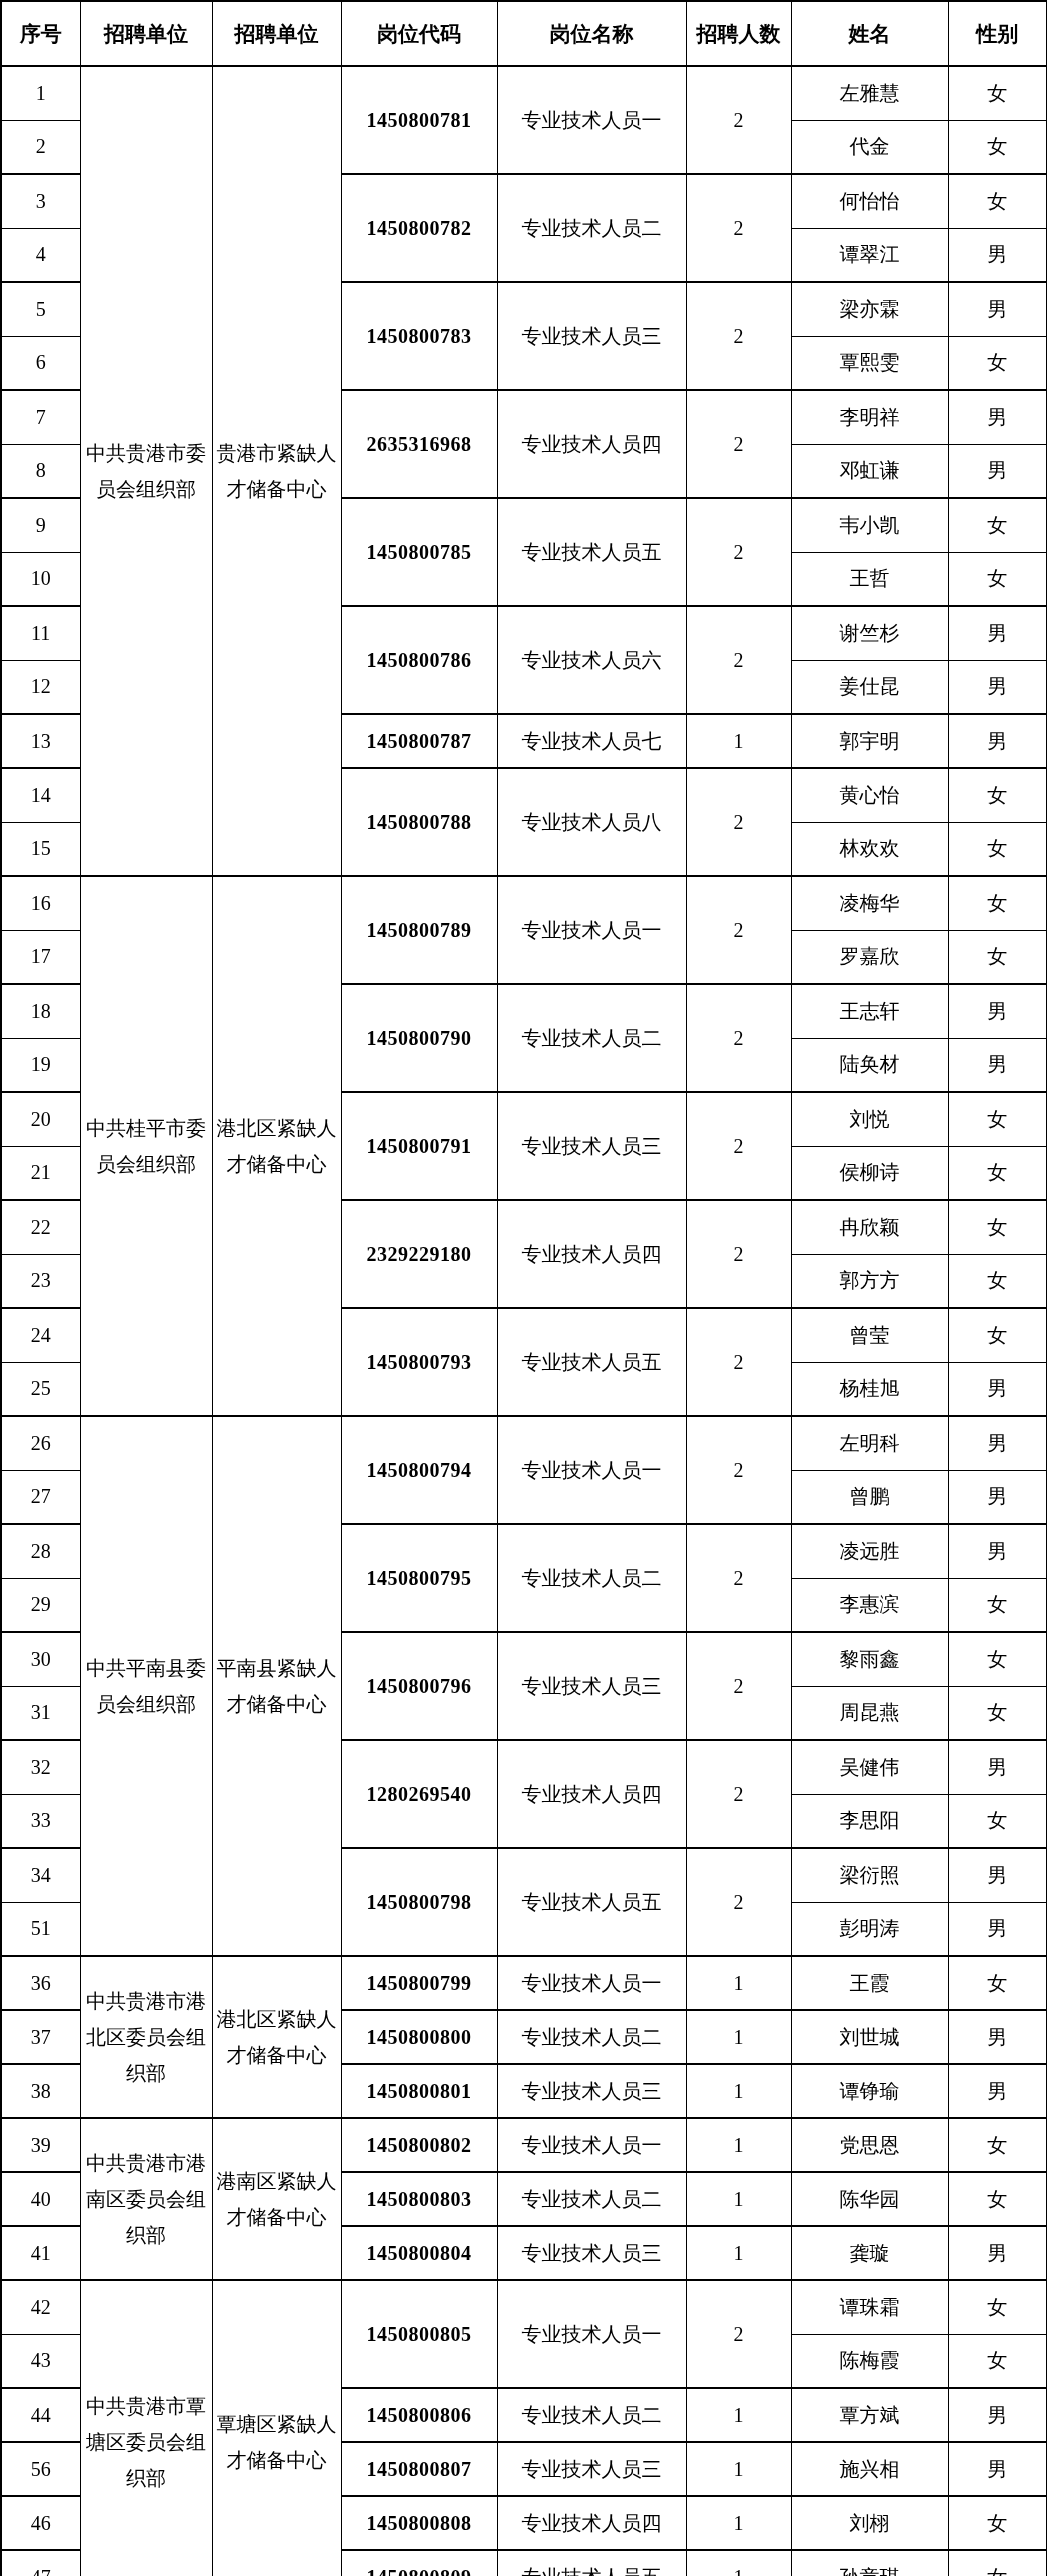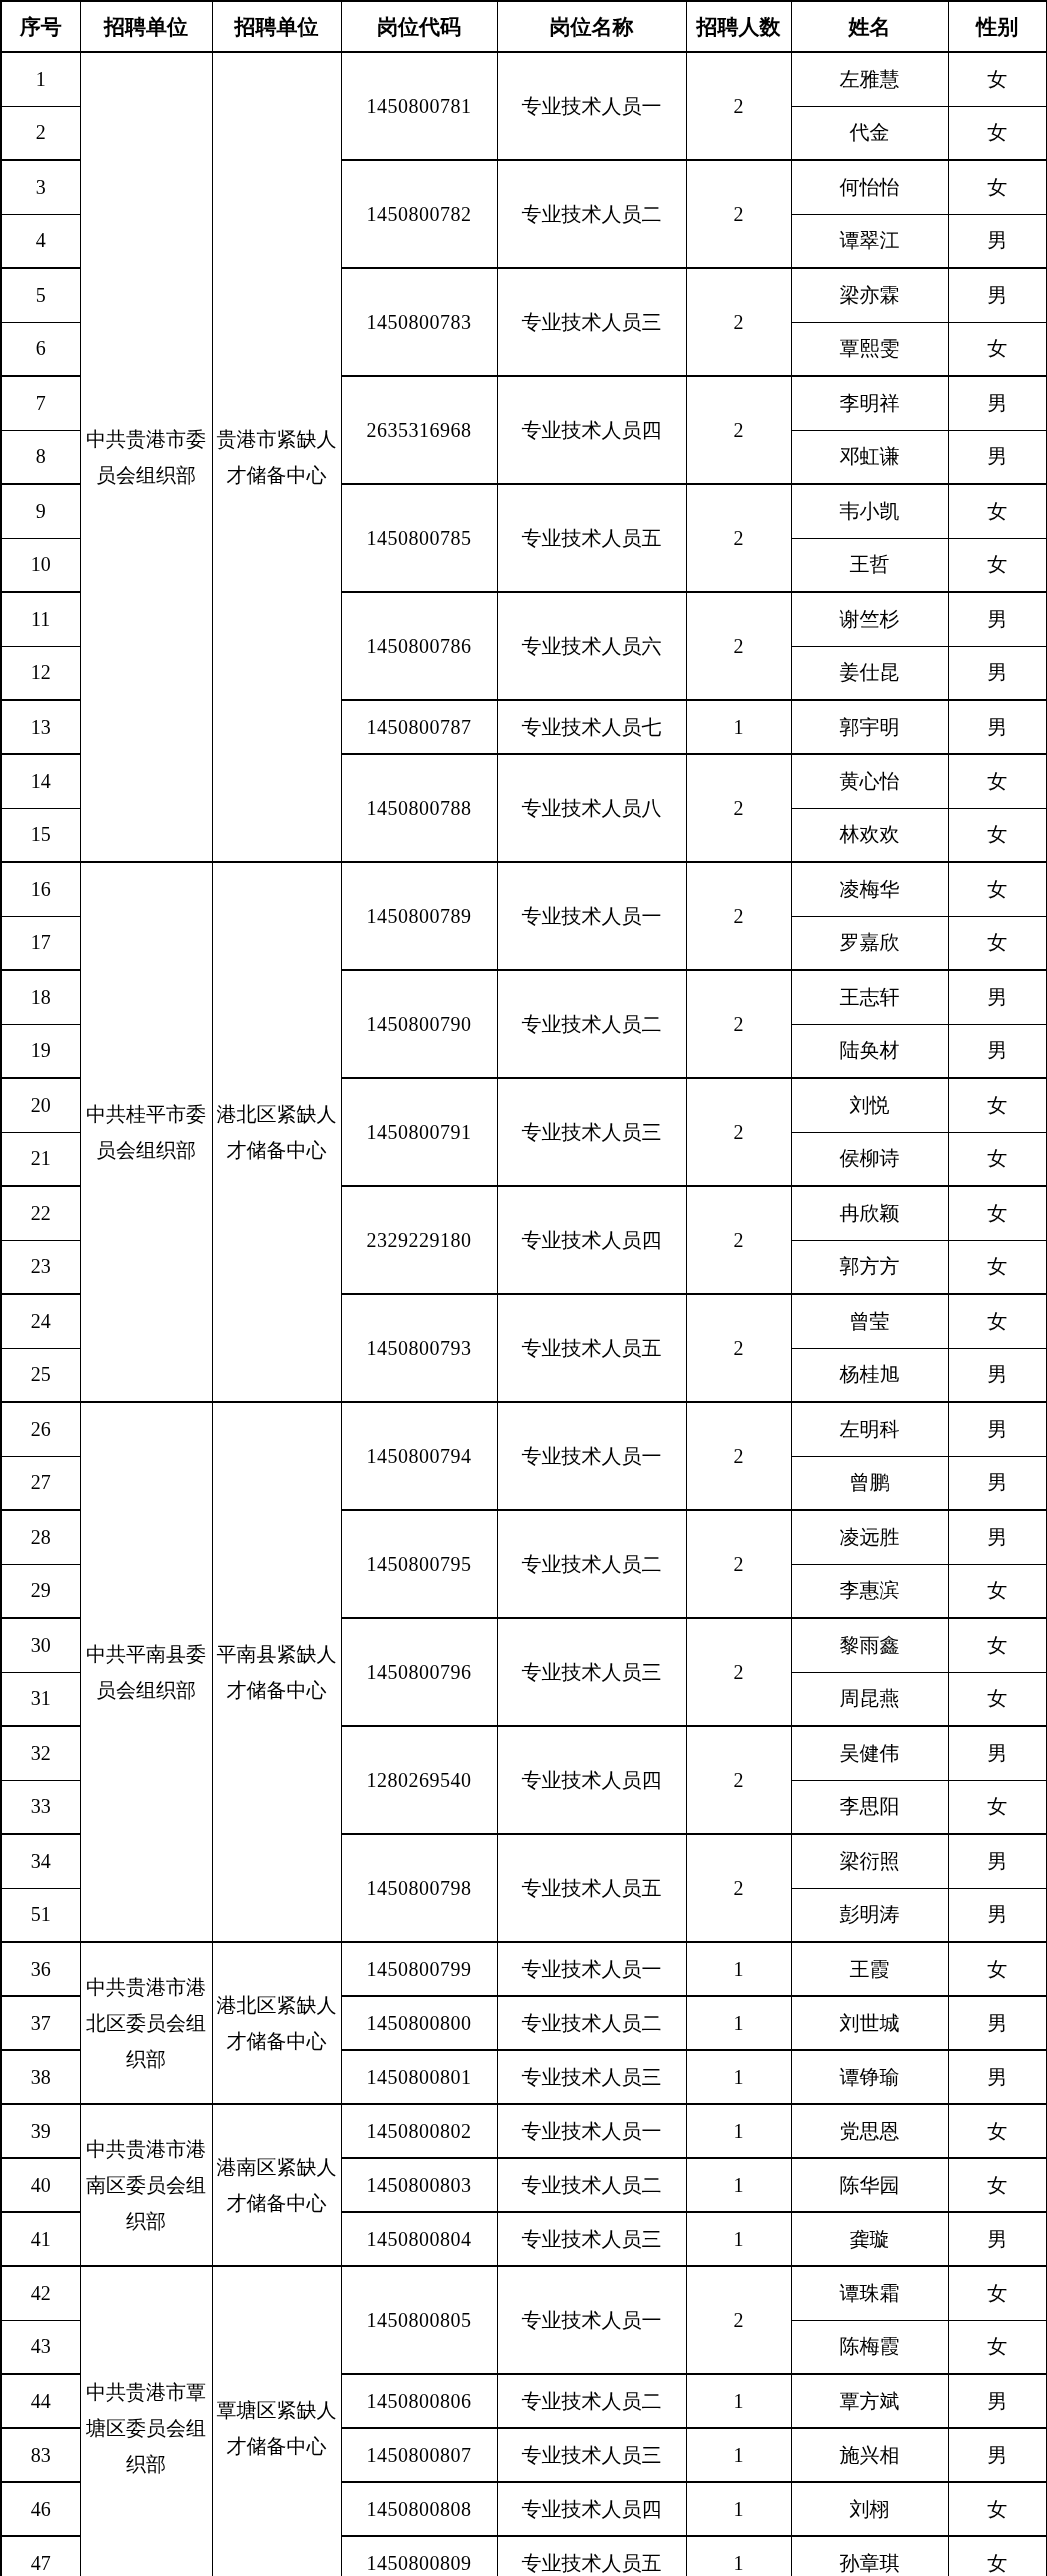--- a/index.html
+++ b/index.html
@@ -20,36 +20,36 @@
     color: #000;
   }
   table.roster th,
   table.roster td {
     border: 1px solid #000;
     text-align: center;
     vertical-align: middle;
     padding: 0;
     overflow: hidden;
   }
-  table.roster thead tr { height: 51px; }
+  table.roster thead tr { height: 65px; }
   table.roster tbody tr { height: 54px; }
   table.roster th {
     font-size: 21px;
     font-weight: bold;
     border-bottom: 2px solid #000;
   }
   table.roster td { font-size: 20px; }
   
   table.roster tr.pos-start td { border-top: 2px solid #000; }
   
   td.dept, td.unit {
     padding: 0 11px;
     line-height: 36px;
   }
-  td.code { letter-spacing: 0.5px; }
+  td.code { letter-spacing: 0.5px; font-weight: bold; }
   td.seq, td.count { font-size: 20px; }
 </style>
 </head>
 <body>
 
 <div class="page">
   <table class="roster">
     <colgroup>
       <col style="width:79px">
         <col style="width:132px">
@@ -377,21 +377,21 @@
         </tr>
         <tr class="pos-start">
           <td class="seq">44</td>
           <td class="code">1450800806</td>
           <td class="pname">专业技术人员二</td>
           <td class="count">1</td>
           <td class="cname">覃方斌</td>
           <td class="gender">男</td>
         </tr>
         <tr class="pos-start">
-          <td class="seq">83</td>
+          <td class="seq">56</td>
           <td class="code">1450800807</td>
           <td class="pname">专业技术人员三</td>
           <td class="count">1</td>
           <td class="cname">施兴相</td>
           <td class="gender">男</td>
         </tr>
         <tr class="pos-start">
           <td class="seq">46</td>
           <td class="code">1450800808</td>
           <td class="pname">专业技术人员四</td>

